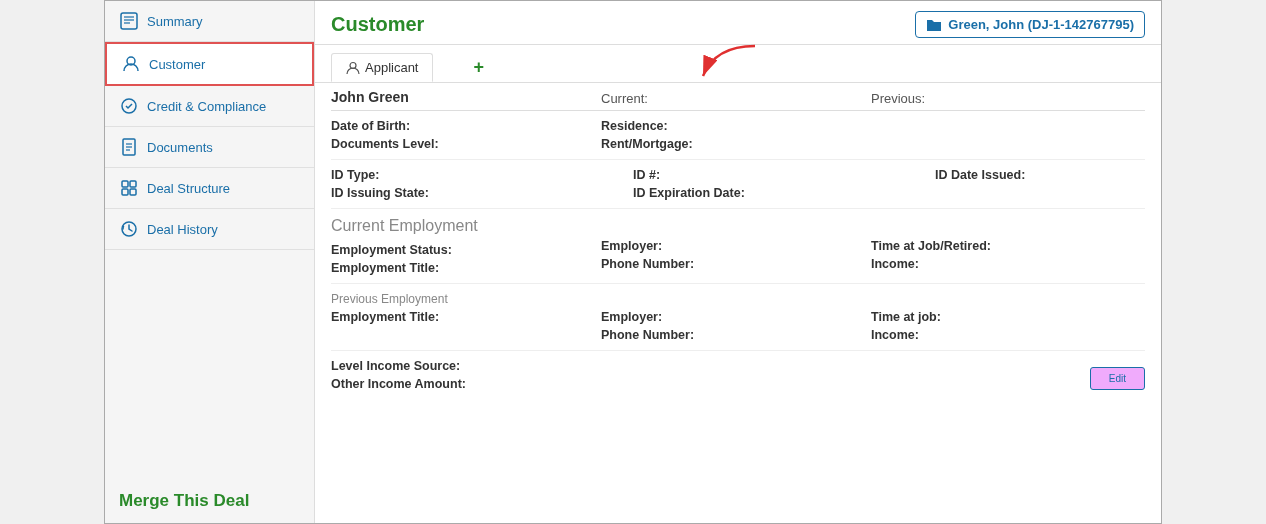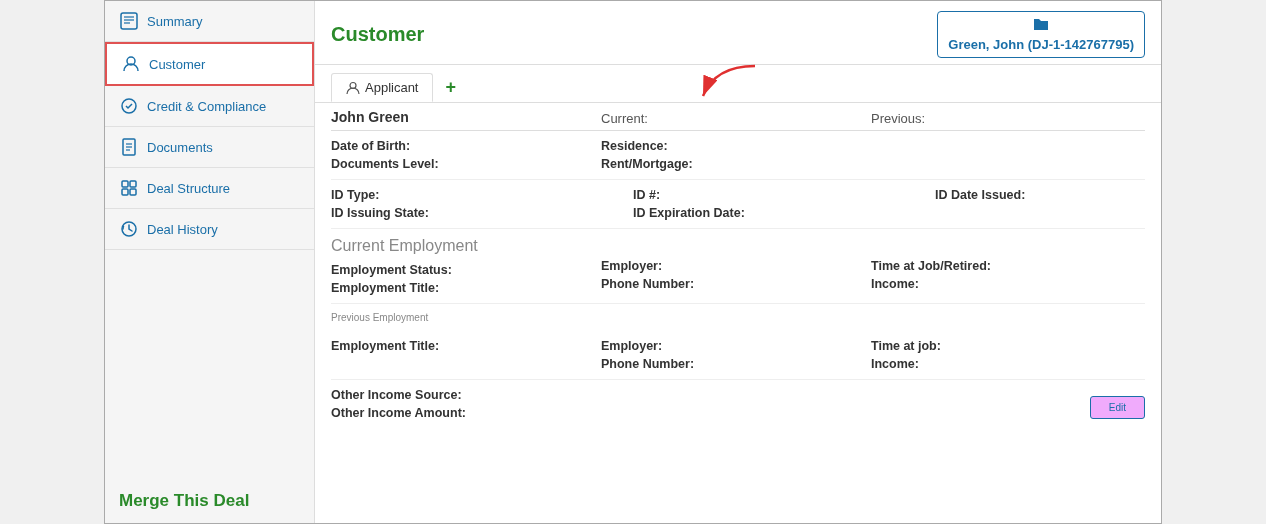--- a/index.html
+++ b/index.html
@@ -12,24 +12,24 @@
     .sidebar-item { display: flex; align-items: center; padding: 10px 14px; cursor: pointer; border-bottom: 1px solid #e0e0e0; color: #1a6fa8; font-size: 13px; gap: 8px; }
     .sidebar-item.active { border: 2px solid #e05252; background: #fff; color: #1a6fa8; }
     .sidebar-icon { width: 20px; height: 20px; flex-shrink: 0; display: flex; align-items: center; justify-content: center; }
     .sidebar-bottom { padding: 12px 14px; }
     .merge-link { color: #2a8a2a; font-size: 17px; font-weight: bold; cursor: pointer; text-decoration: none; }
 
     
     .main { flex: 1; display: flex; flex-direction: column; overflow: hidden; }
     .main-header { display: flex; justify-content: space-between; align-items: center; padding: 10px 16px 6px 16px; border-bottom: 1px solid #ddd; background: #fff; }
     .page-title { color: #2a8a2a; font-size: 20px; font-weight: bold; }
-    .deal-badge { background: #fff; border: 1px solid #1a6fa8; border-radius: 4px; padding: 5px 10px; display: flex; align-items: center; gap: 6px; color: #1a6fa8; font-size: 13px; font-weight: bold; flex-direction: column; }
-
-    
-    .tabs-area { display: flex; align-items: center; padding: 8px 16px 0 16px; background: #fff; border-bottom: 1px solid #ddd; position: relative; }
+    .deal-badge { background: #fff; border: 1px solid #1a6fa8; border-radius: 4px; padding: 5px 10px; display: flex; align-items: flex-end; gap: 6px; color: #1a6fa8; font-size: 13px; font-weight: bold; }
+
+    
+    .tabs-area { display: flex; align-items: center; padding: 8px 16px 0 16px; background: #fff; border-bottom: 1px solid #ddd; position: relative; gap: 28px; }
     .tab { display: flex; align-items: center; gap: 5px; padding: 6px 14px; border: 1px solid #ddd; border-bottom: none; background: #e8e8e8; cursor: pointer; font-size: 13px; color: #555; border-radius: 3px 3px 0 0; margin-right: 2px; }
     .tab.active { background: #fff; color: #333; border-bottom: 1px solid #fff; }
     .add-tab-btn { background: none; border: none; cursor: pointer; color: #2a8a2a; font-size: 18px; font-weight: bold; padding: 2px 6px; margin-left: 4px; }
     .arrow-indicator { position: absolute; top: -4px; left: 370px; pointer-events: none; }
 
     
     .content { flex: 1; overflow-y: auto; padding: 0 16px 16px 16px; background: #fff; }
     .applicant-name { font-size: 14px; color: #333; font-weight: bold; padding: 10px 0 6px 0; border-bottom: 1px solid #e0e0e0; }
     .field-label { font-weight: bold; font-size: 12.5px; color: #333; }
     .edit-area { display: flex; justify-content: flex-end; padding-top: 8px; }
@@ -203,39 +203,39 @@
               <div class="field-label" style="margin-top:4px;">Phone Number:</div>
             </div>
             <div>
               <div class="field-label">Time at Job/Retired:</div>
               <div class="field-label" style="margin-top:4px;">Income:</div>
             </div>
           </div>
         </div>
 
         <div style="padding: 8px 0; border-bottom: 1px solid #eee;">
-          <div style="color:#888; font-size:10px; margin-bottom:16px;">Previous Employment</div>
+          <div style="color:#888; font-size:12px; margin-bottom:4px;">Previous Employment</div>
           <div style="display:grid; grid-template-columns: 270px 270px 270px;">
             <div>
               <div class="field-label">Employment Title:</div>
             </div>
             <div>
               <div class="field-label">Employer:</div>
               <div class="field-label" style="margin-top:4px;">Phone Number:</div>
             </div>
             <div>
               <div class="field-label">Time at job:</div>
               <div class="field-label" style="margin-top:4px;">Income:</div>
             </div>
           </div>
         </div>
 
         <div style="padding: 8px 0; display:flex; justify-content: space-between; align-items: flex-start;">
           <div>
-            <div class="field-label">Other Income Source:</div>
+            <div class="field-label">Level Income Source:</div>
             <div class="field-label" style="margin-top:4px;">Other Income Amount:</div>
           </div>
           <div class="edit-area">
             <button class="edit-btn">Edit</button>
           </div>
         </div>
 
       </div>
     </div>
   </div>

